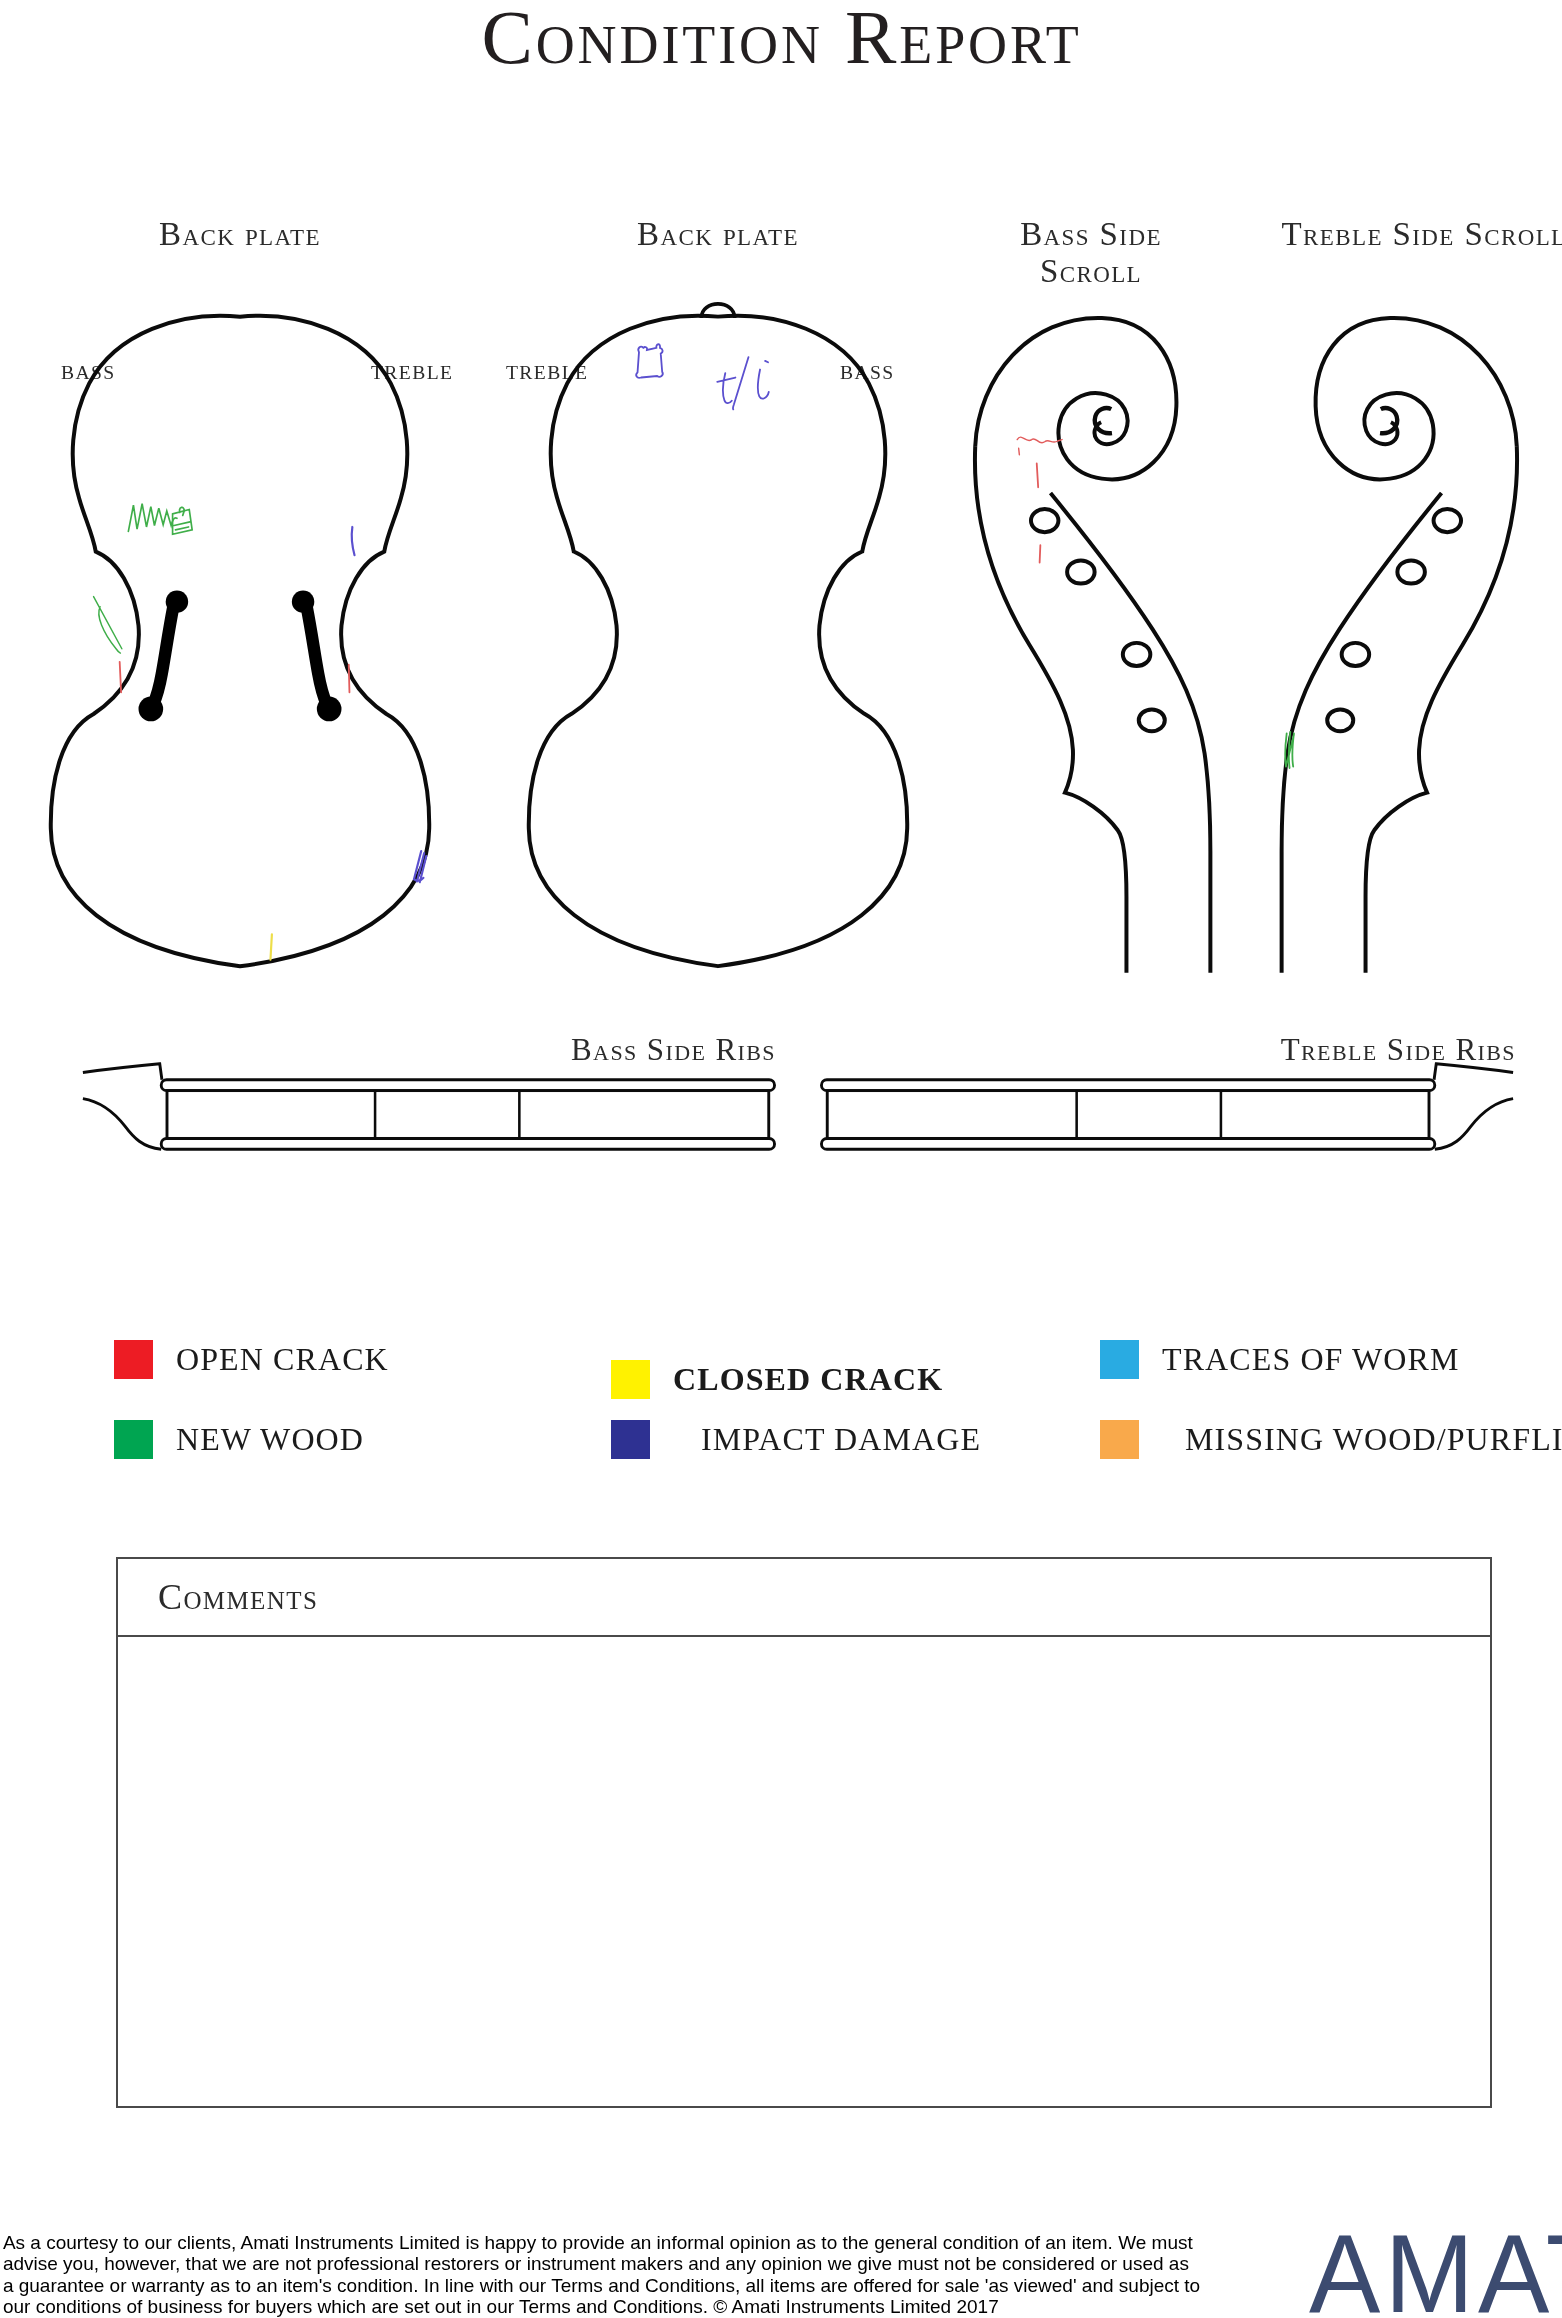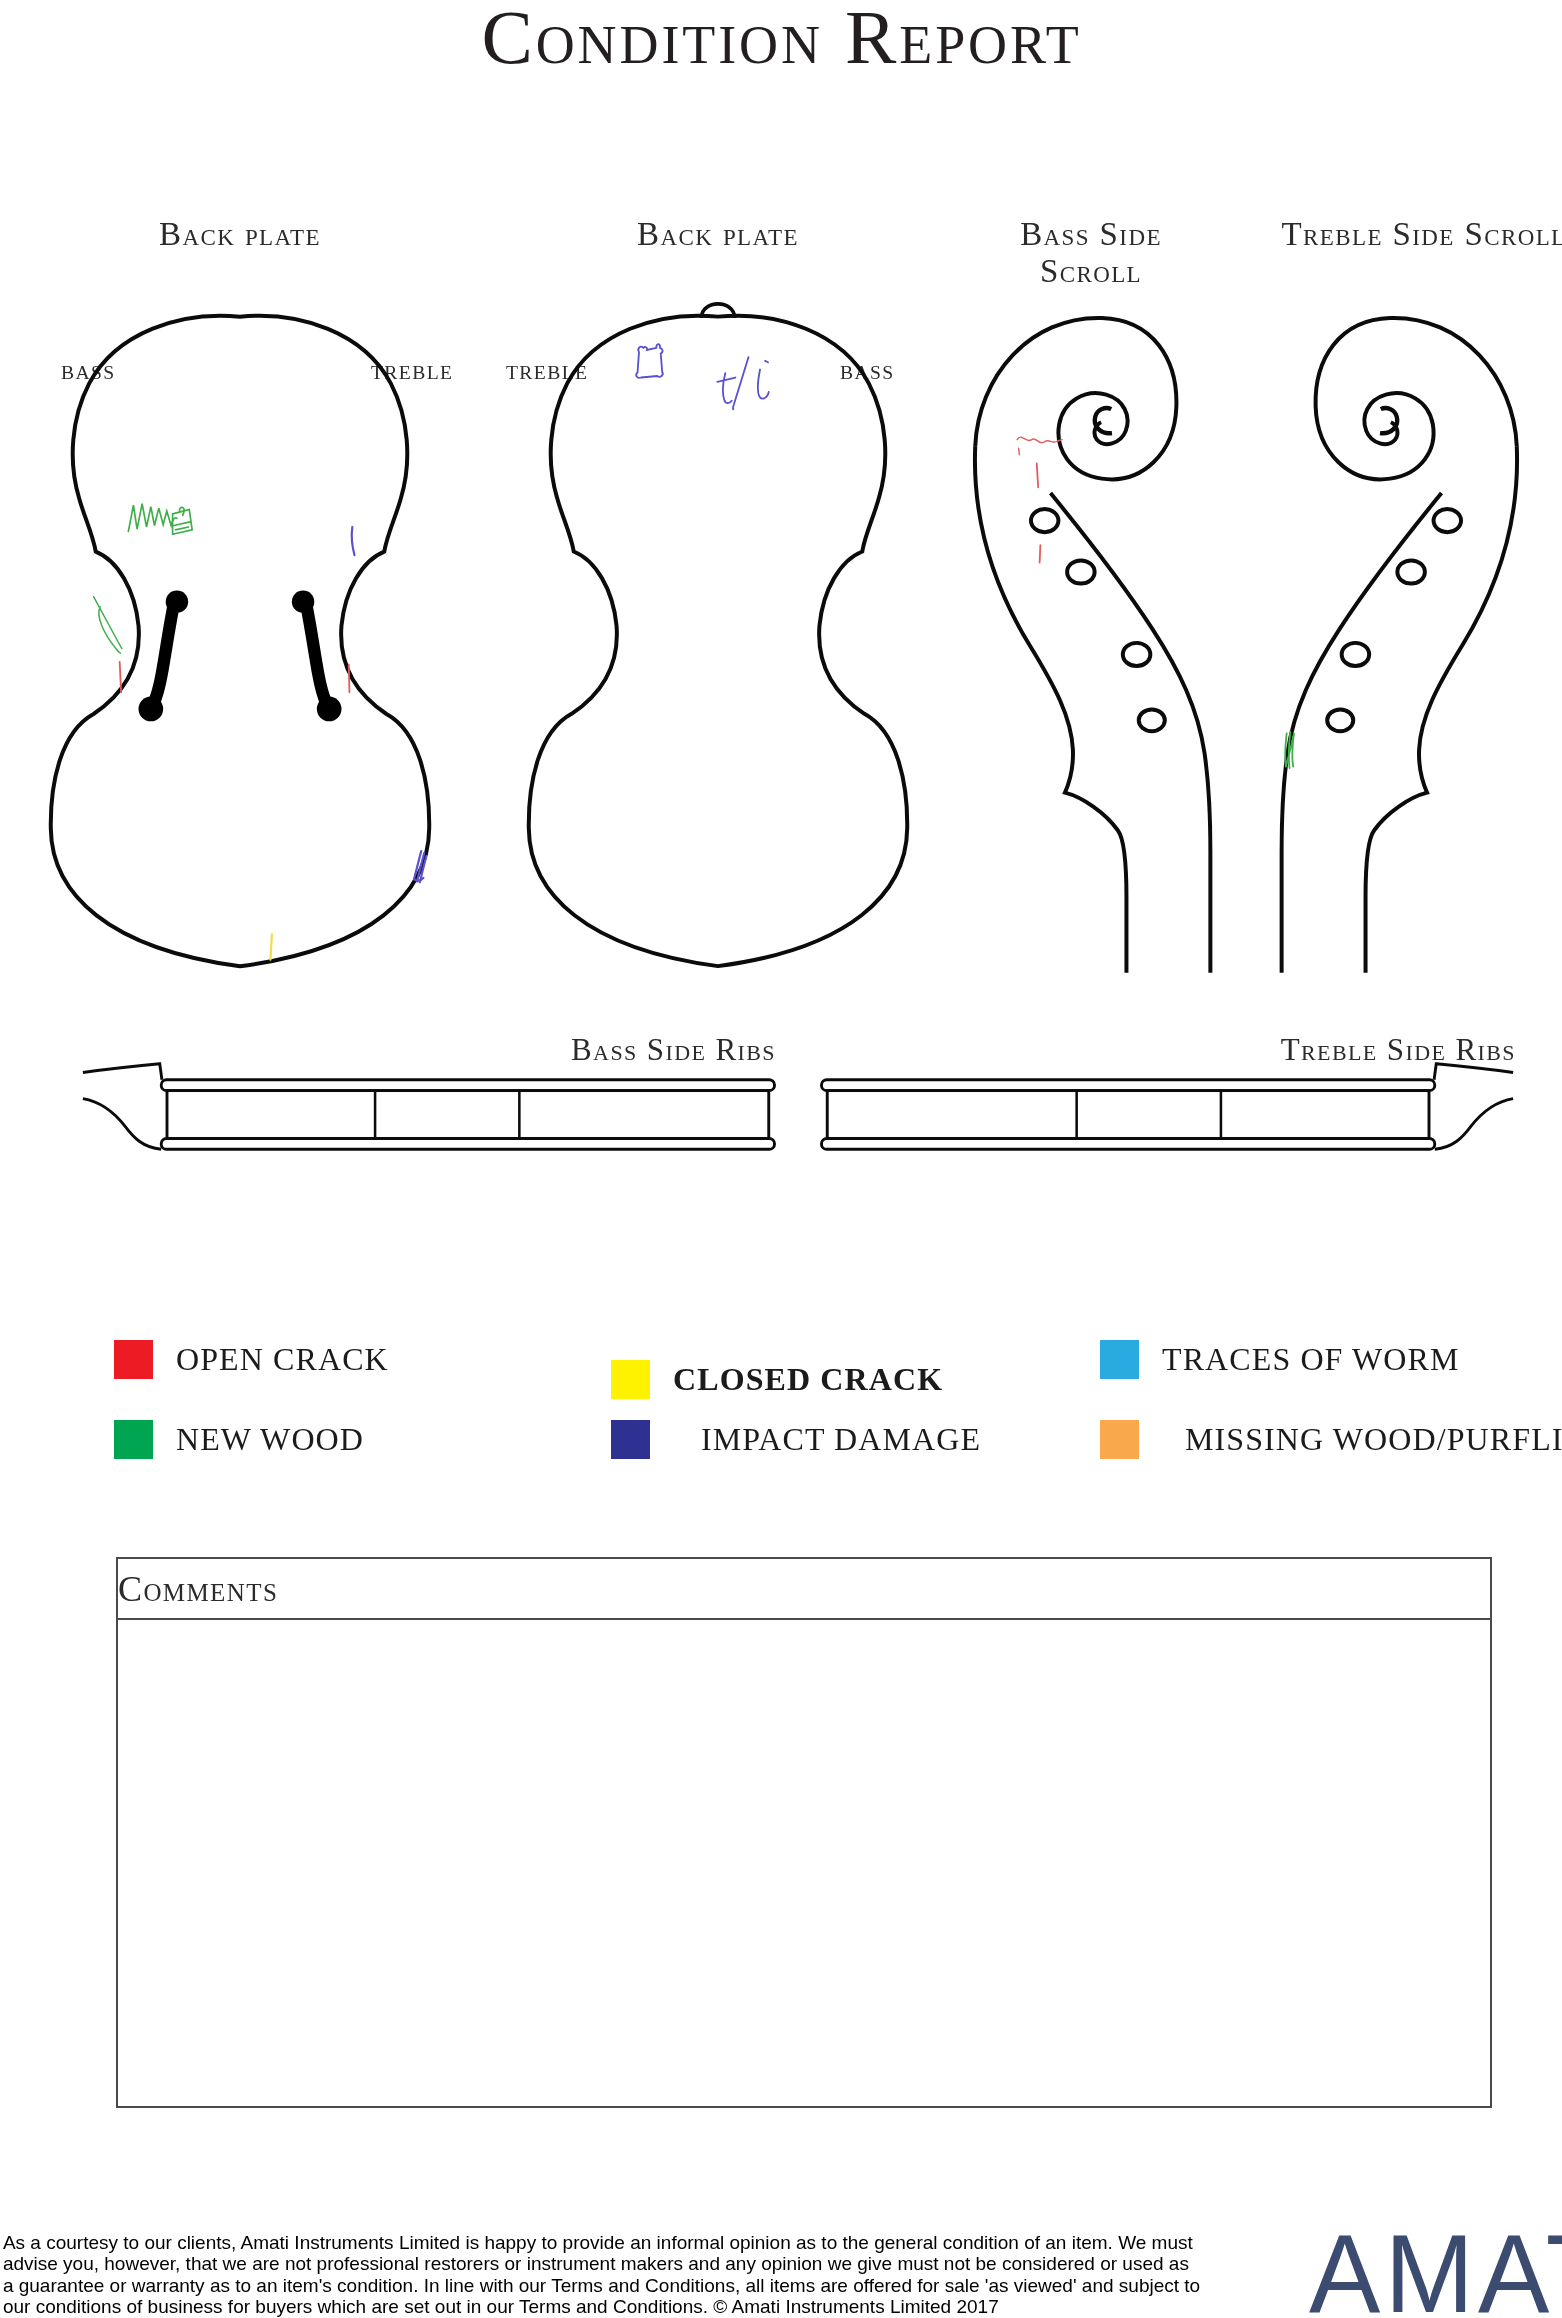--- a/index.html
+++ b/index.html
@@ -14,22 +14,22 @@
       color:#2b2b2b;text-align:right;top:1032px;}
   .orient-label{font-size:19.6px;letter-spacing:1.4px;color:#2b2b2b;top:362px;}
   svg{position:absolute;overflow:visible;}
   .legend-item{position:absolute;display:flex;align-items:center;}
   .swatch{width:39px;height:39px;display:inline-block;flex:0 0 auto;}
   .legend-label{margin-left:23px;font-size:32px;letter-spacing:1.1px;color:#1b1b1b;
       white-space:nowrap;}
   .legend-label.bold{font-weight:bold;}
   .comments-box{left:116px;top:1557px;width:1376px;height:551px;
       border:2.2px solid #4a4a4a;box-sizing:border-box;background:#fff;}
-  .comments-header{height:61px;border-bottom:2.2px solid #4a4a4a;box-sizing:border-box;
-      display:flex;align-items:center;
+  .comments-header{height:78px;border-bottom:2.2px solid #4a4a4a;box-sizing:border-box;
+      display:flex;align-items:center;padding-left:40px;
       font-variant:small-caps;font-size:36px;letter-spacing:1.4px;color:#2b2b2b;}
   .comments-area{width:100%;height:calc(100% - 61px);}
   .footer-text{left:2.9px;top:2232px;width:1203px;
       font-family:"Liberation Sans", sans-serif;font-size:19px;line-height:21.4px;
       color:#000000;white-space:pre-line;}
   .brand-logo{left:1309px;top:2209px;font-family:"Liberation Sans", sans-serif;
       font-size:107px;letter-spacing:4.3px;color:#3c4b70;white-space:nowrap;
       transform:scaleY(1.04);transform-origin:top left;}
 </style>
 </head>

